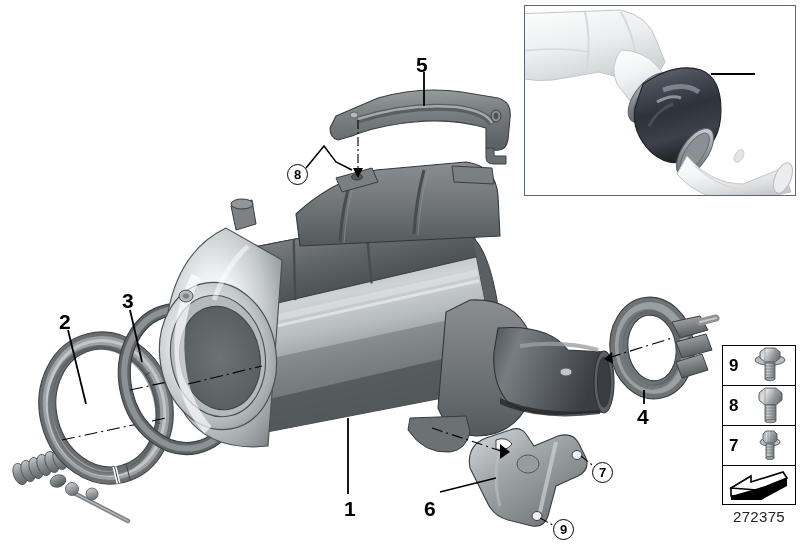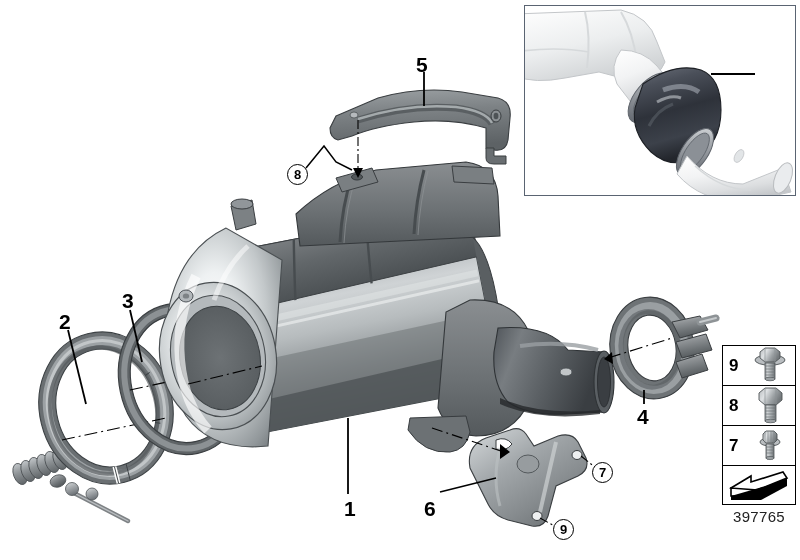--- a/index.html
+++ b/index.html
@@ -621,15 +621,15 @@
     <div class="legend-cell">
       <svg style="position:absolute; left:0; top:0;" width="72" height="40" viewBox="0 0 72 40">
         <path d="M 8,22 L 28,10 L 28,16 L 60,6 L 64,12 L 34,24 L 34,30 Z" fill="#ffffff" stroke="#000" stroke-width="1.6" stroke-linejoin="miter"></path>
         <path d="M 8,22 L 8,30 L 34,30 L 34,24 Z" fill="#ffffff" stroke="#000" stroke-width="1.6"></path>
         <path d="M 8,30 L 34,30 L 64,18 L 64,12 L 34,24 L 34,30 Z" fill="#000"></path>
         <path d="M 8,30 L 8,34 L 38,34 L 64,20 L 64,14 Z" fill="#000"></path>
       </svg>
     </div>
   </div>
 
-  <div id="diagram-id">397765</div>
+  <div id="diagram-id">272375</div>
 
 </div>
 
 </body></html>

